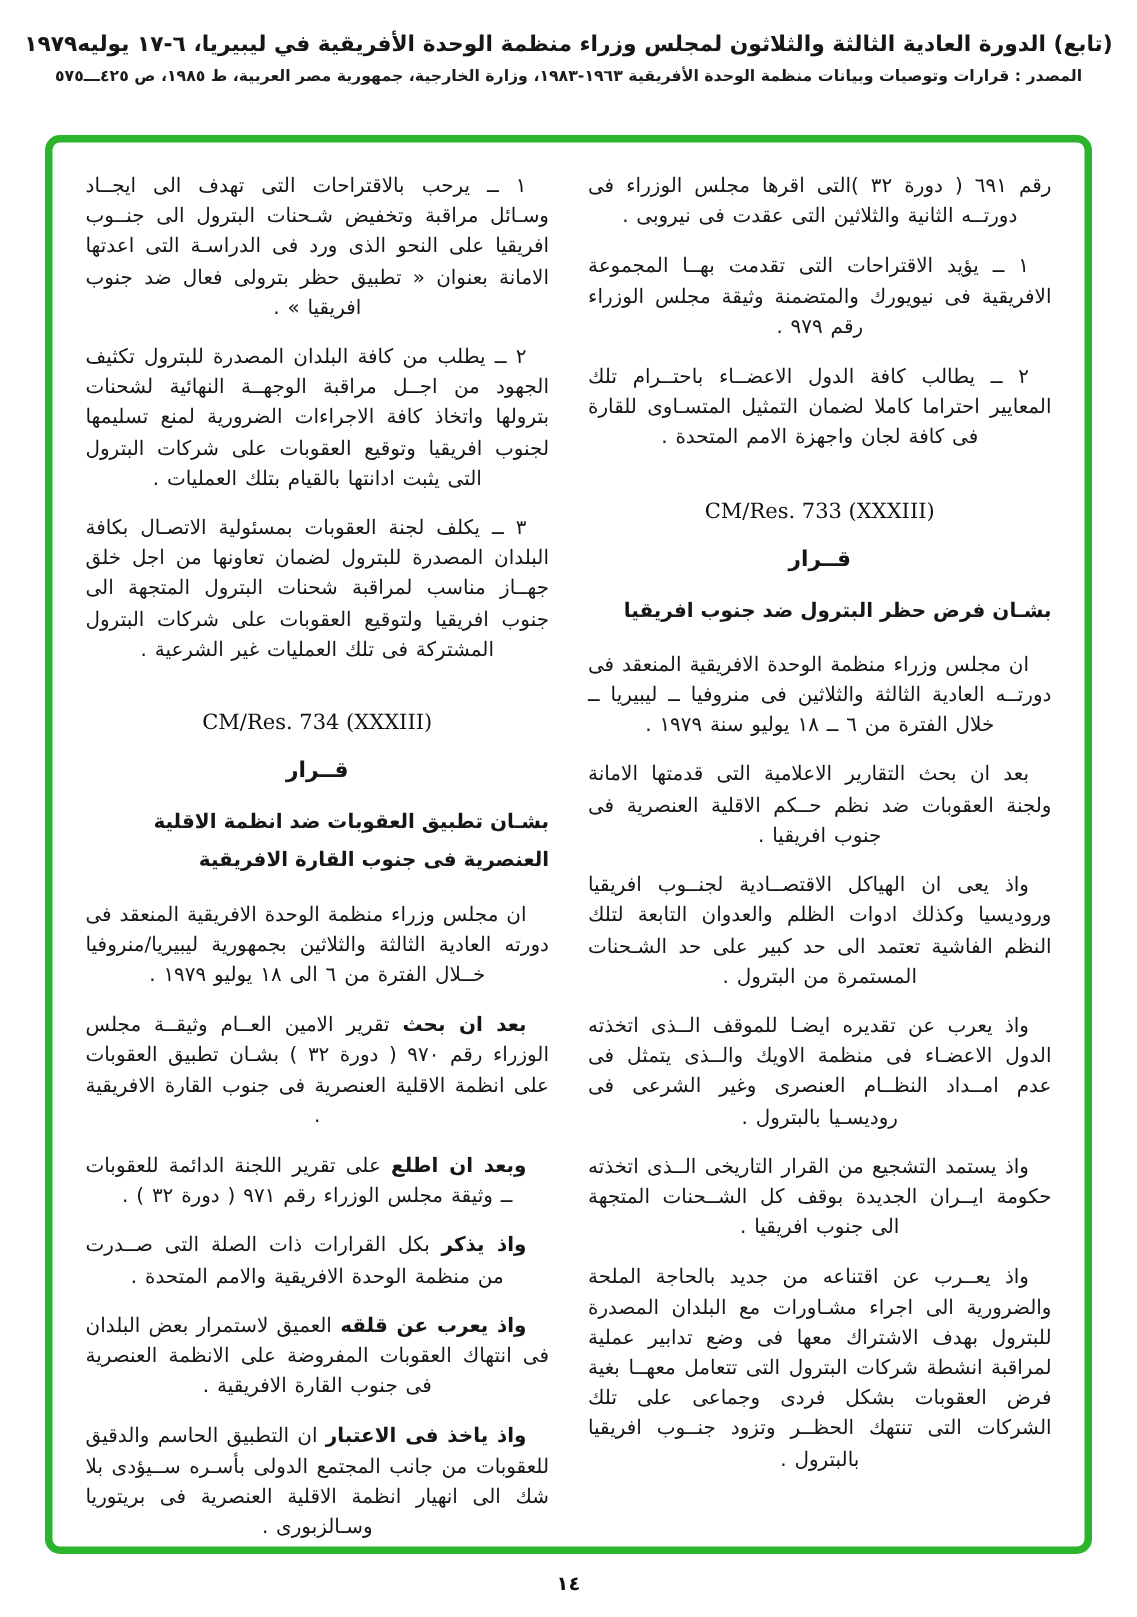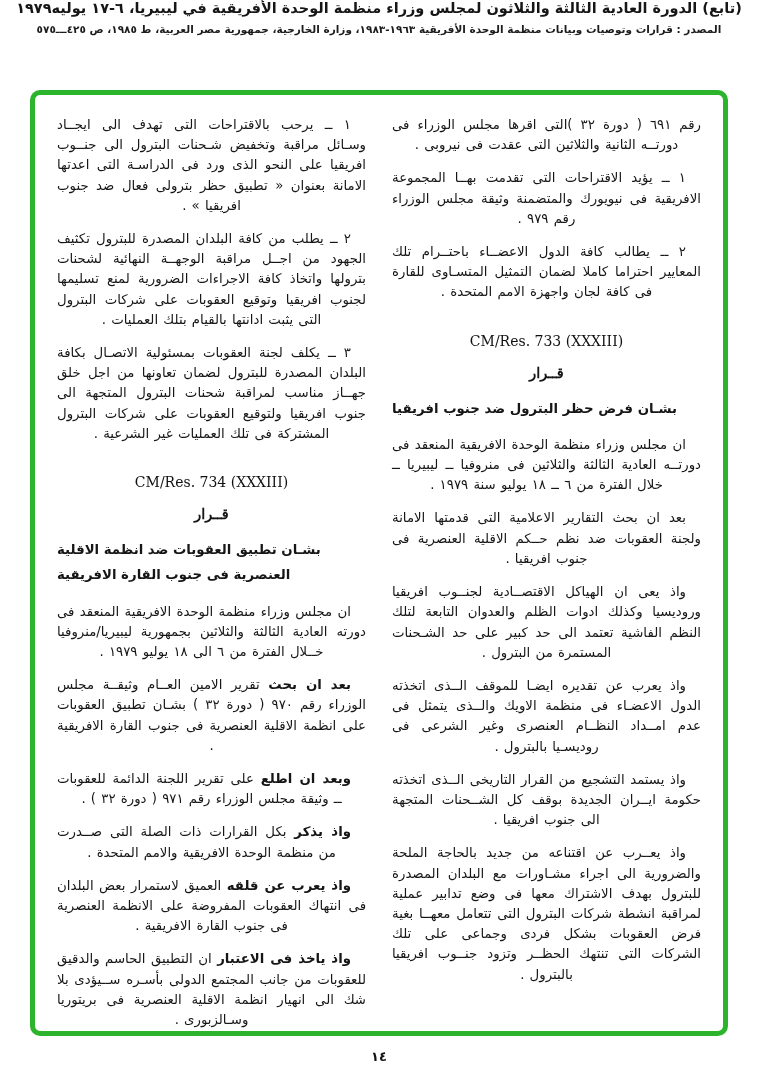--- a/index.html
+++ b/index.html
@@ -5,21 +5,21 @@
   html,body{margin:0;padding:0;background:#ffffff;}
   body{
     width:758px;height:1078px;
     font-family:"DejaVu Sans",sans-serif;
     color:#161616;
     overflow:hidden;
   }
   .page{position:relative;width:758px;height:1078px;background:#fff;}
 
   
-  .doc-header{direction:rtl;text-align:center;}
+  .doc-header{direction:rtl;text-align:center;padding-top:22px;}
   .h-line1{font-size:14.5px;font-weight:bold;letter-spacing:0;}
   .h-line2{font-size:10.5px;font-weight:bold;margin-top:7px;color:#1c1c1c;}
 
   
   .frame{
     position:absolute;left:30px;top:90px;
     width:698px;height:946px;box-sizing:border-box;
     border:5px solid #2cb42c;border-radius:10px;
     padding:20px 22px 14px 22px;
     display:flex;flex-direction:row;gap:26px;
@@ -38,24 +38,24 @@
   .para b.lead{font-weight:bold;}
 
   .res-ref{
     direction:ltr;text-align:center;
     font-family:"DejaVu Serif",serif;
     font-size:14px;color:#111;
     margin:30px 0 8px 0;
   }
   .res-title{
     text-align:center;font-weight:bold;
-    font-size:14.5px;margin:16px 0 14px 0;font-family:Liberation Serif, serif;
+    font-size:14.5px;margin:16px 0 14px 0;
   }
   .res-subject{
-    text-align:left;font-weight:bold;
+    text-align:right;font-weight:bold;
     font-size:13.3px;line-height:1.9;margin:0 0 14px 0;
   }
 
   .page-number{
     position:absolute;left:0;right:0;bottom:14px;
     text-align:center;font-size:13px;font-weight:bold;
     letter-spacing:4px;color:#111;margin-top:14px;
   }
 </style>
 </head>

